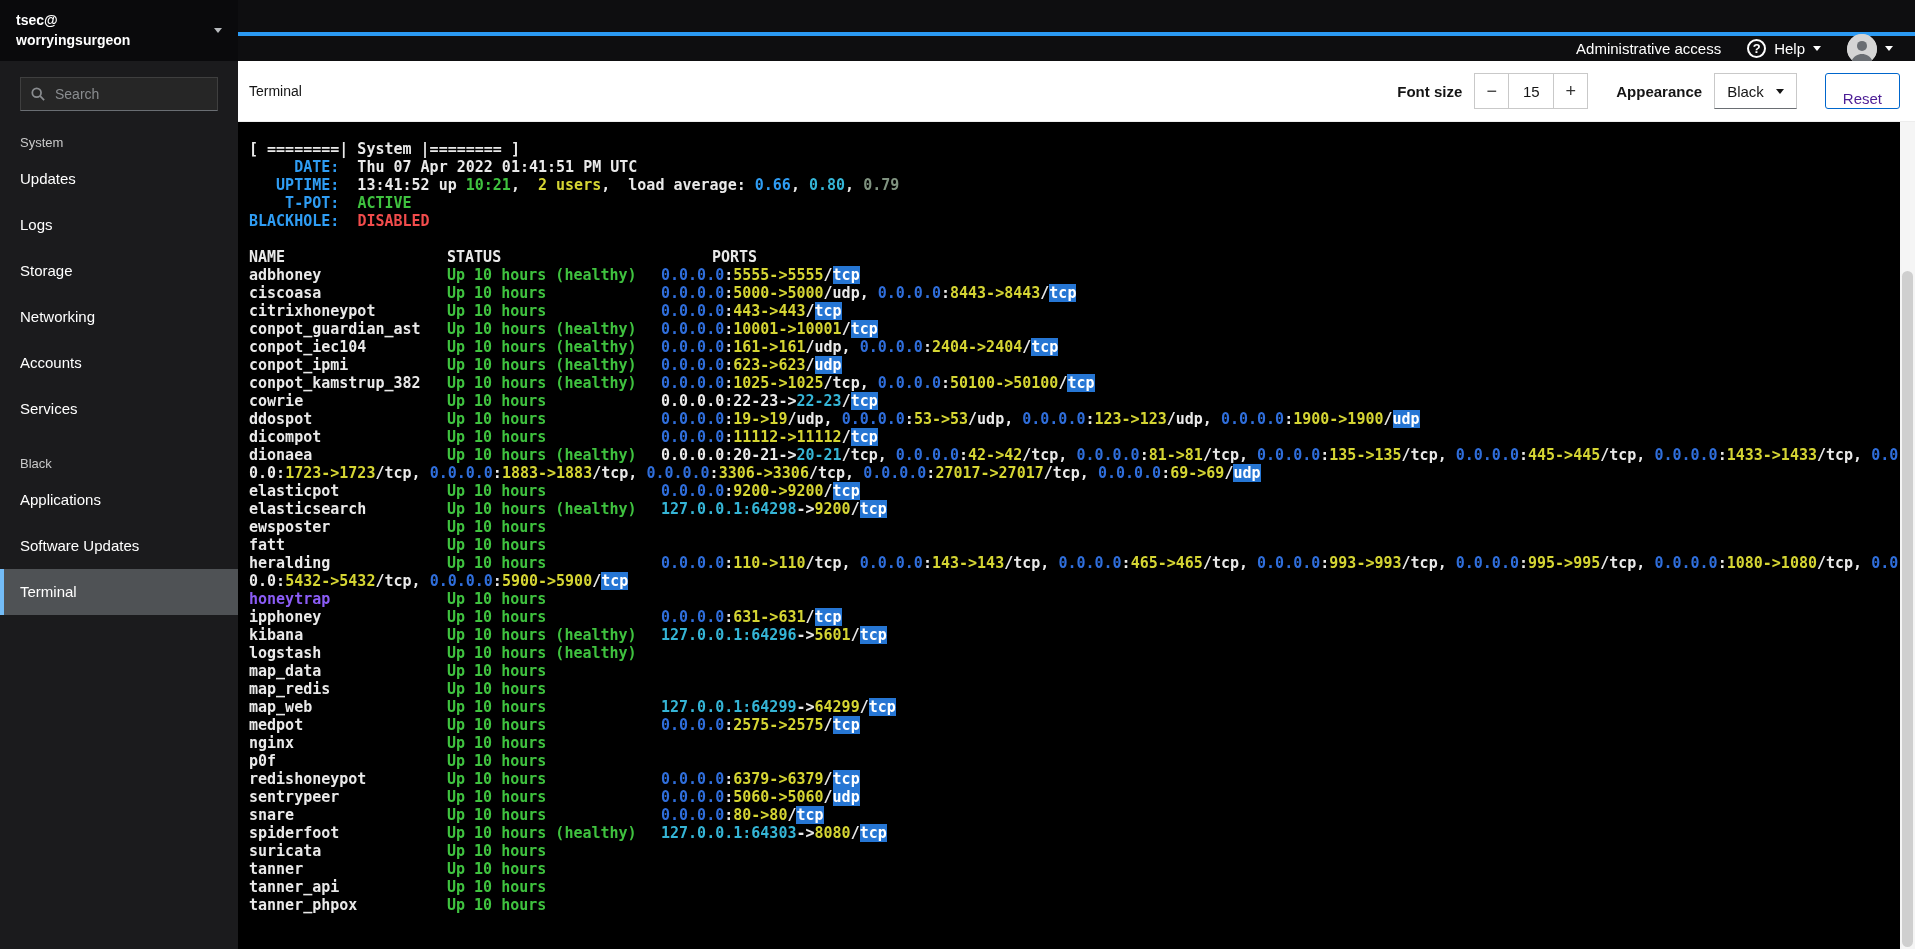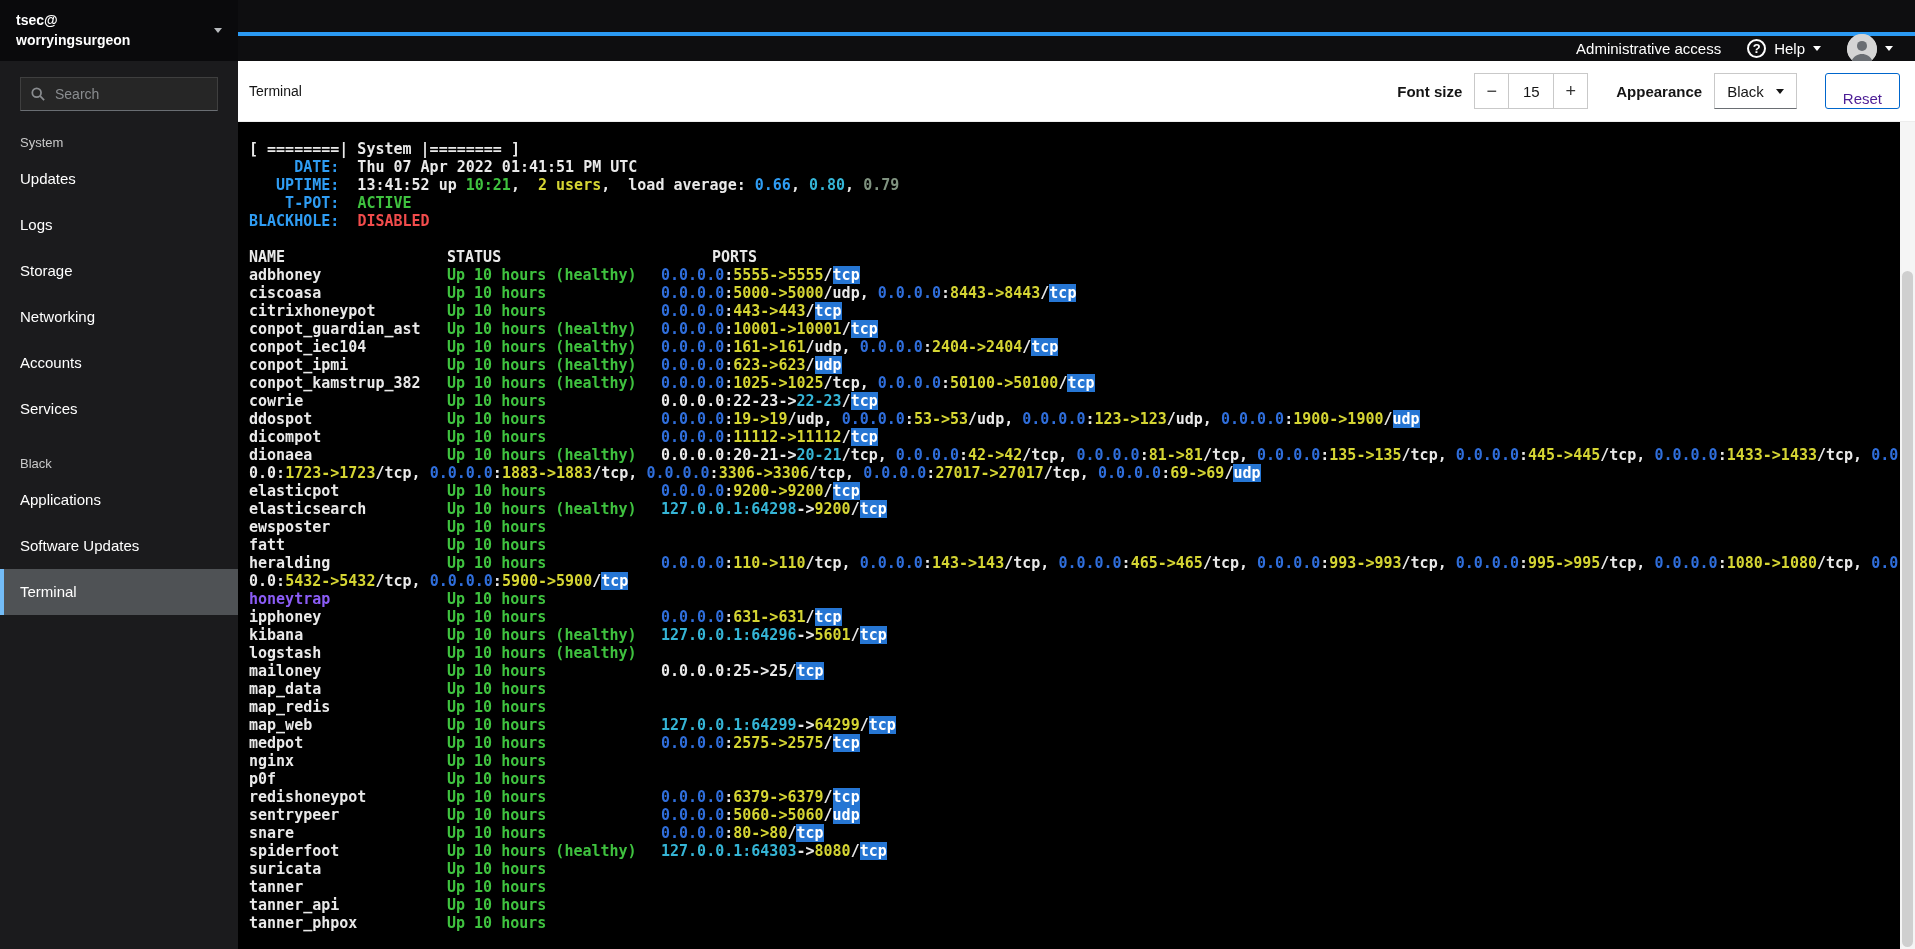--- a/index.html
+++ b/index.html
@@ -173,21 +173,20 @@
             <div class="tline"><span class="tcol-name" style="color: rgb(233, 233, 233);">elasticpot</span><span class="tcol-status" style="color: rgb(63, 194, 63);">Up 10 hours</span><span style="color: rgb(47, 110, 219);">0.0.0.0</span><span style="color: rgb(233, 233, 233);">:</span><span style="color: rgb(213, 213, 51);">9200-&gt;9200</span><span style="color: rgb(233, 233, 233);">/</span><span style="background: rgb(38, 118, 212); color: rgb(255, 255, 255);">tcp</span></div>
             <div class="tline"><span class="tcol-name" style="color: rgb(233, 233, 233);">elasticsearch</span><span class="tcol-status" style="color: rgb(63, 194, 63);">Up 10 hours (healthy)</span><span style="color: rgb(53, 181, 214);">127.0.0.1:64298</span><span style="color: rgb(233, 233, 233);">-&gt;</span><span style="color: rgb(213, 213, 51);">9200</span><span style="color: rgb(233, 233, 233);">/</span><span style="background: rgb(38, 118, 212); color: rgb(255, 255, 255);">tcp</span></div>
             <div class="tline"><span class="tcol-name" style="color: rgb(233, 233, 233);">ewsposter</span><span class="tcol-status" style="color: rgb(63, 194, 63);">Up 10 hours</span></div>
             <div class="tline"><span class="tcol-name" style="color: rgb(233, 233, 233);">fatt</span><span class="tcol-status" style="color: rgb(63, 194, 63);">Up 10 hours</span></div>
             <div class="tline"><span class="tcol-name" style="color: rgb(233, 233, 233);">heralding</span><span class="tcol-status" style="color: rgb(63, 194, 63);">Up 10 hours</span><span style="color: rgb(47, 110, 219);">0.0.0.0</span><span style="color: rgb(233, 233, 233);">:</span><span style="color: rgb(213, 213, 51);">110-&gt;110</span><span style="color: rgb(233, 233, 233);">/tcp, </span><span style="color: rgb(47, 110, 219);">0.0.0.0</span><span style="color: rgb(233, 233, 233);">:</span><span style="color: rgb(213, 213, 51);">143-&gt;143</span><span style="color: rgb(233, 233, 233);">/tcp, </span><span style="color: rgb(47, 110, 219);">0.0.0.0</span><span style="color: rgb(233, 233, 233);">:</span><span style="color: rgb(213, 213, 51);">465-&gt;465</span><span style="color: rgb(233, 233, 233);">/tcp, </span><span style="color: rgb(47, 110, 219);">0.0.0.0</span><span style="color: rgb(233, 233, 233);">:</span><span style="color: rgb(213, 213, 51);">993-&gt;993</span><span style="color: rgb(233, 233, 233);">/tcp, </span><span style="color: rgb(47, 110, 219);">0.0.0.0</span><span style="color: rgb(233, 233, 233);">:</span><span style="color: rgb(213, 213, 51);">995-&gt;995</span><span style="color: rgb(233, 233, 233);">/tcp, </span><span style="color: rgb(47, 110, 219);">0.0.0.0</span><span style="color: rgb(233, 233, 233);">:</span><span style="color: rgb(213, 213, 51);">1080-&gt;1080</span><span style="color: rgb(233, 233, 233);">/tcp, </span><span style="color: rgb(47, 110, 219);">0.0.</span></div>
             <div class="tline"><span style="color: rgb(233, 233, 233);">0.0:</span><span style="color: rgb(213, 213, 51);">5432-&gt;5432</span><span style="color: rgb(233, 233, 233);">/tcp, </span><span style="color: rgb(47, 110, 219);">0.0.0.0</span><span style="color: rgb(233, 233, 233);">:</span><span style="color: rgb(213, 213, 51);">5900-&gt;5900</span><span style="color: rgb(233, 233, 233);">/</span><span style="background: rgb(38, 118, 212); color: rgb(255, 255, 255);">tcp</span></div>
             <div class="tline"><span class="tcol-name" style="color: #8b5cf6;">honeytrap</span><span class="tcol-status" style="color: rgb(63, 194, 63);">Up 10 hours</span></div>
             <div class="tline"><span class="tcol-name" style="color: rgb(233, 233, 233);">ipphoney</span><span class="tcol-status" style="color: rgb(63, 194, 63);">Up 10 hours</span><span style="color: rgb(47, 110, 219);">0.0.0.0</span><span style="color: rgb(233, 233, 233);">:</span><span style="color: rgb(213, 213, 51);">631-&gt;631</span><span style="color: rgb(233, 233, 233);">/</span><span style="background: rgb(38, 118, 212); color: rgb(255, 255, 255);">tcp</span></div>
             <div class="tline"><span class="tcol-name" style="color: rgb(233, 233, 233);">kibana</span><span class="tcol-status" style="color: rgb(63, 194, 63);">Up 10 hours (healthy)</span><span style="color: rgb(53, 181, 214);">127.0.0.1:64296</span><span style="color: rgb(233, 233, 233);">-&gt;</span><span style="color: rgb(213, 213, 51);">5601</span><span style="color: rgb(233, 233, 233);">/</span><span style="background: rgb(38, 118, 212); color: rgb(255, 255, 255);">tcp</span></div>
             <div class="tline"><span class="tcol-name" style="color: rgb(233, 233, 233);">logstash</span><span class="tcol-status" style="color: rgb(63, 194, 63);">Up 10 hours (healthy)</span></div>
-            <div class="tline"><span class="tcol-name" style="color: rgb(233, 233, 233);">mailoney</span><span class="tcol-status" style="color: rgb(63, 194, 63);">Up 10 hours</span><span style="color: rgb(233, 233, 233);">0.0.0.0:25-&gt;25/</span><span style="background: rgb(38, 118, 212); color: rgb(255, 255, 255);">tcp</span></div>
             <div class="tline"><span class="tcol-name" style="color: rgb(233, 233, 233);">map_data</span><span class="tcol-status" style="color: rgb(63, 194, 63);">Up 10 hours</span></div>
             <div class="tline"><span class="tcol-name" style="color: rgb(233, 233, 233);">map_redis</span><span class="tcol-status" style="color: rgb(63, 194, 63);">Up 10 hours</span></div>
             <div class="tline"><span class="tcol-name" style="color: rgb(233, 233, 233);">map_web</span><span class="tcol-status" style="color: rgb(63, 194, 63);">Up 10 hours</span><span style="color: rgb(53, 181, 214);">127.0.0.1:64299</span><span style="color: rgb(233, 233, 233);">-&gt;</span><span style="color: rgb(213, 213, 51);">64299</span><span style="color: rgb(233, 233, 233);">/</span><span style="background: rgb(38, 118, 212); color: rgb(255, 255, 255);">tcp</span></div>
             <div class="tline"><span class="tcol-name" style="color: rgb(233, 233, 233);">medpot</span><span class="tcol-status" style="color: rgb(63, 194, 63);">Up 10 hours</span><span style="color: rgb(47, 110, 219);">0.0.0.0</span><span style="color: rgb(233, 233, 233);">:</span><span style="color: rgb(213, 213, 51);">2575-&gt;2575</span><span style="color: rgb(233, 233, 233);">/</span><span style="background: rgb(38, 118, 212); color: rgb(255, 255, 255);">tcp</span></div>
             <div class="tline"><span class="tcol-name" style="color: rgb(233, 233, 233);">nginx</span><span class="tcol-status" style="color: rgb(63, 194, 63);">Up 10 hours</span></div>
             <div class="tline"><span class="tcol-name" style="color: rgb(233, 233, 233);">p0f</span><span class="tcol-status" style="color: rgb(63, 194, 63);">Up 10 hours</span></div>
             <div class="tline"><span class="tcol-name" style="color: rgb(233, 233, 233);">redishoneypot</span><span class="tcol-status" style="color: rgb(63, 194, 63);">Up 10 hours</span><span style="color: rgb(47, 110, 219);">0.0.0.0</span><span style="color: rgb(233, 233, 233);">:</span><span style="color: rgb(213, 213, 51);">6379-&gt;6379</span><span style="color: rgb(233, 233, 233);">/</span><span style="background: rgb(38, 118, 212); color: rgb(255, 255, 255);">tcp</span></div>
             <div class="tline"><span class="tcol-name" style="color: rgb(233, 233, 233);">sentrypeer</span><span class="tcol-status" style="color: rgb(63, 194, 63);">Up 10 hours</span><span style="color: rgb(47, 110, 219);">0.0.0.0</span><span style="color: rgb(233, 233, 233);">:</span><span style="color: rgb(213, 213, 51);">5060-&gt;5060</span><span style="color: rgb(233, 233, 233);">/</span><span style="background: rgb(38, 118, 212); color: rgb(255, 255, 255);">udp</span></div>
             <div class="tline"><span class="tcol-name" style="color: rgb(233, 233, 233);">snare</span><span class="tcol-status" style="color: rgb(63, 194, 63);">Up 10 hours</span><span style="color: rgb(47, 110, 219);">0.0.0.0</span><span style="color: rgb(233, 233, 233);">:</span><span style="color: rgb(213, 213, 51);">80-&gt;80</span><span style="color: rgb(233, 233, 233);">/</span><span style="background: rgb(38, 118, 212); color: rgb(255, 255, 255);">tcp</span></div>
             <div class="tline"><span class="tcol-name" style="color: rgb(233, 233, 233);">spiderfoot</span><span class="tcol-status" style="color: rgb(63, 194, 63);">Up 10 hours (healthy)</span><span style="color: rgb(53, 181, 214);">127.0.0.1:64303</span><span style="color: rgb(233, 233, 233);">-&gt;</span><span style="color: rgb(213, 213, 51);">8080</span><span style="color: rgb(233, 233, 233);">/</span><span style="background: rgb(38, 118, 212); color: rgb(255, 255, 255);">tcp</span></div>

